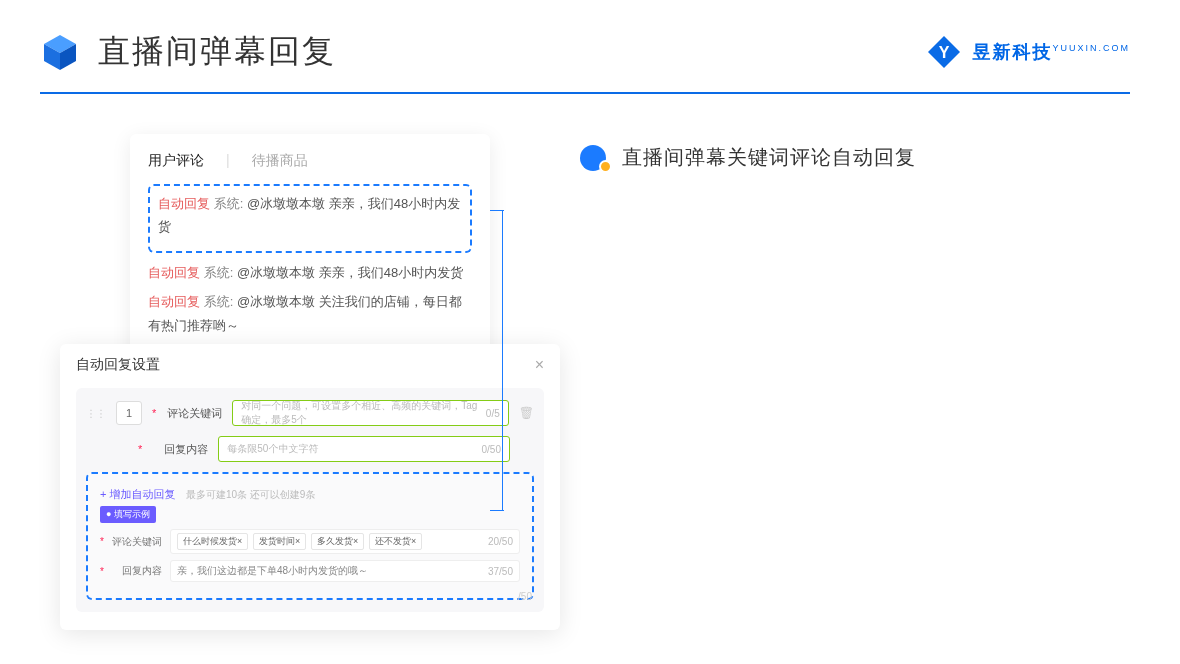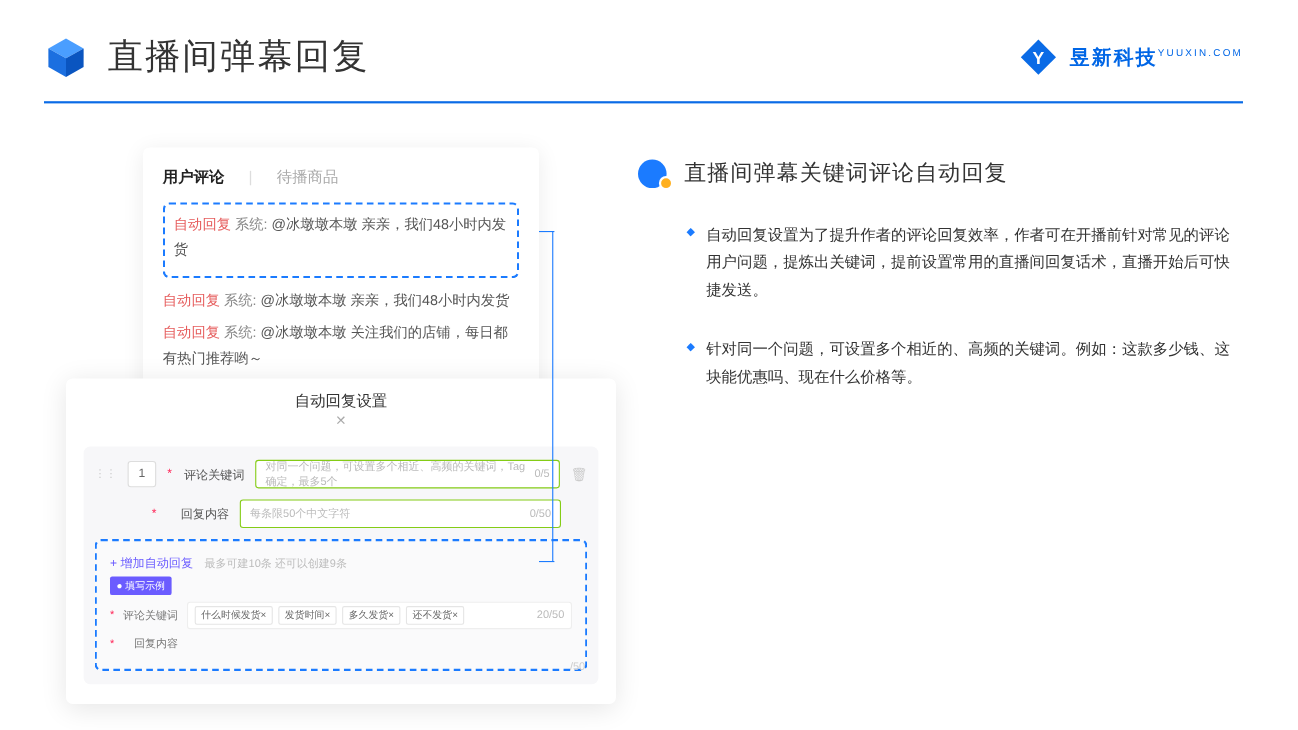--- a/index.html
+++ b/index.html
@@ -19,31 +19,31 @@
 
 
 .main { display: flex; padding: 40px 50px 0 60px; gap: 30px; }
 
 
 .left-col { width: 490px; position: relative; }
 
 
 .comments-panel { position: absolute; top: 0; left: 70px; width: 360px; background: #fff; box-shadow: 0 4px 20px rgba(0,0,0,0.08); border-radius: 6px; padding: 18px 18px 22px; z-index: 1; }
 .comments-tabs { display: flex; gap: 22px; font-size: 14px; margin-bottom: 14px; }
-.tab-active { font-weight: bold; color: #222; }
+.tab-active { font-weight: normal; color: #222; }
 .tab-inactive { color: #aaa; }
 .tab-sep { color: #ddd; }
 .comment-row { font-size: 13px; line-height: 1.8; color: #555; margin-bottom: 6px; }
 .auto-tag { color: #e65c5c; font-weight: 500; }
 .sys-tag { color: #888; }
 .highlight-box { border: 2px dashed #1b7bff; border-radius: 6px; padding: 6px 8px; margin-bottom: 8px; }
 
 
 .settings-panel { position: absolute; top: 210px; left: 0; width: 500px; background: #fff; box-shadow: 0 4px 24px rgba(0,0,0,0.1); border-radius: 6px; padding: 12px 16px 18px; z-index: 2; }
-.settings-header { display: flex; justify-content: space-between; align-items: center; font-size: 14px; color: #333; font-weight: 500; padding-bottom: 6px; flex-direction: column; }
+.settings-header { display: flex; justify-content: space-between; align-items: center; font-size: 14px; color: #333; font-weight: 500; padding-bottom: 6px; }
 .close-x { color: #aaa; cursor: pointer; font-size: 16px; }
 .settings-body { background: #f7f7f9; border-radius: 6px; padding: 12px 10px; margin-top: 8px; position: relative; }
 .form-row { display: flex; align-items: center; gap: 10px; margin-bottom: 10px; font-size: 11px; }
 .num-box { width: 26px; height: 24px; background: #fff; border: 1px solid #ddd; border-radius: 3px; text-align: center; line-height: 22px; font-size: 11px; color: #666; }
 .drag-dots { color: #ccc; font-size: 10px; }
 .req-dot { color: #f25; }
 .form-label { color: #555; width: 56px; text-align: right; }
 .form-input { flex: 1; background: #fff; border: 1px solid #84cc16; border-radius: 3px; height: 26px; padding: 0 8px; display: flex; align-items: center; justify-content: space-between; font-size: 10px; color: #bbb; }
 .char-count { color: #bbb; font-size: 10px; }
 .trash { color: #ccc; font-size: 12px; }
@@ -180,34 +180,34 @@
                 <span class="tag-chip">发货时间×</span>
                 <span class="tag-chip">多久发货×</span>
                 <span class="tag-chip">还不发货×</span>
               </span>
               <span class="char-count">20/50</span>
             </div>
           </div>
           <div class="ex-row">
             <span class="req-dot">*</span>
             <span class="ex-label">回复内容</span>
+            <div class="ex-content">
+              <span>亲，我们这边都是下单48小时内发货的哦～</span>
+              <span class="char-count">37/50</span>
+            </div>
           </div>
         </div>
         <span class="extra-count">/50</span>
       </div>
     </div>
   </div>
 
   <div class="right-col">
     <div class="section-head">
       <div class="bubble-icon">
         <div class="bubble-blue"></div>
         <div class="bubble-yellow"></div>
       </div>
       <div class="section-title">直播间弹幕关键词评论自动回复</div>
     </div>
-    <div class="bullet-list">
-      <div class="bullet-item">自动回复设置为了提升作者的评论回复效率，作者可在开播前针对常见的评论用户问题，提炼出关键词，提前设置常用的直播间回复话术，直播开始后可快捷发送。</div>
-      <div class="bullet-item">针对同一个问题，可设置多个相近的、高频的关键词。例如：这款多少钱、这块能优惠吗、现在什么价格等。</div>
-    </div>
   </div>
 
 </div>
 
 </body></html>

